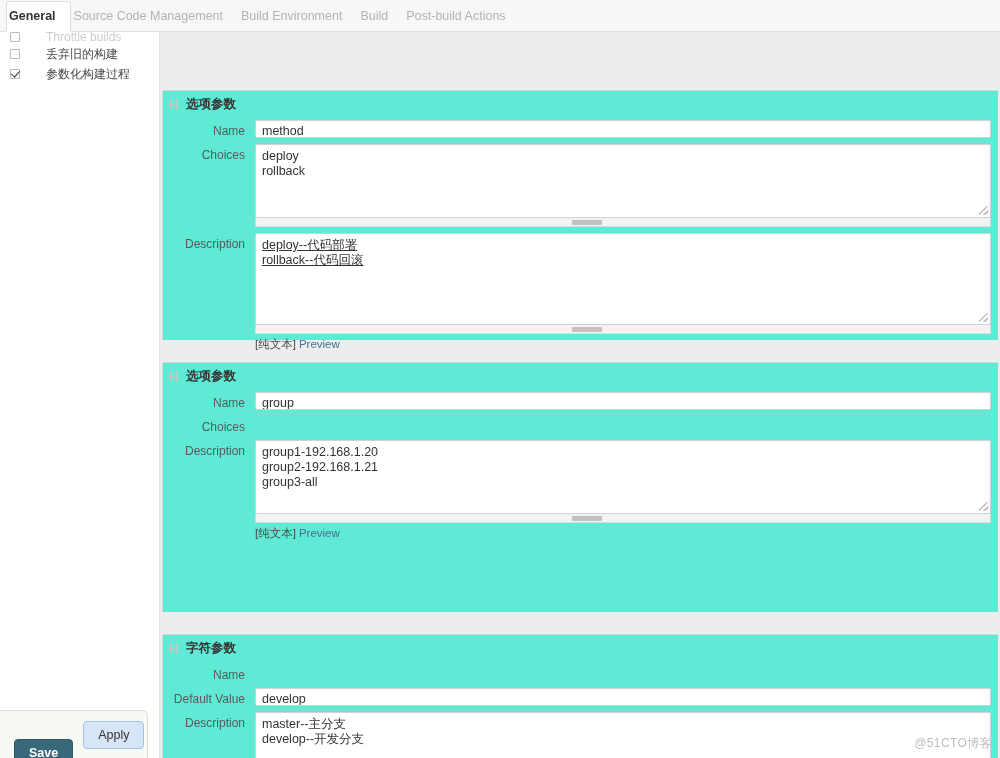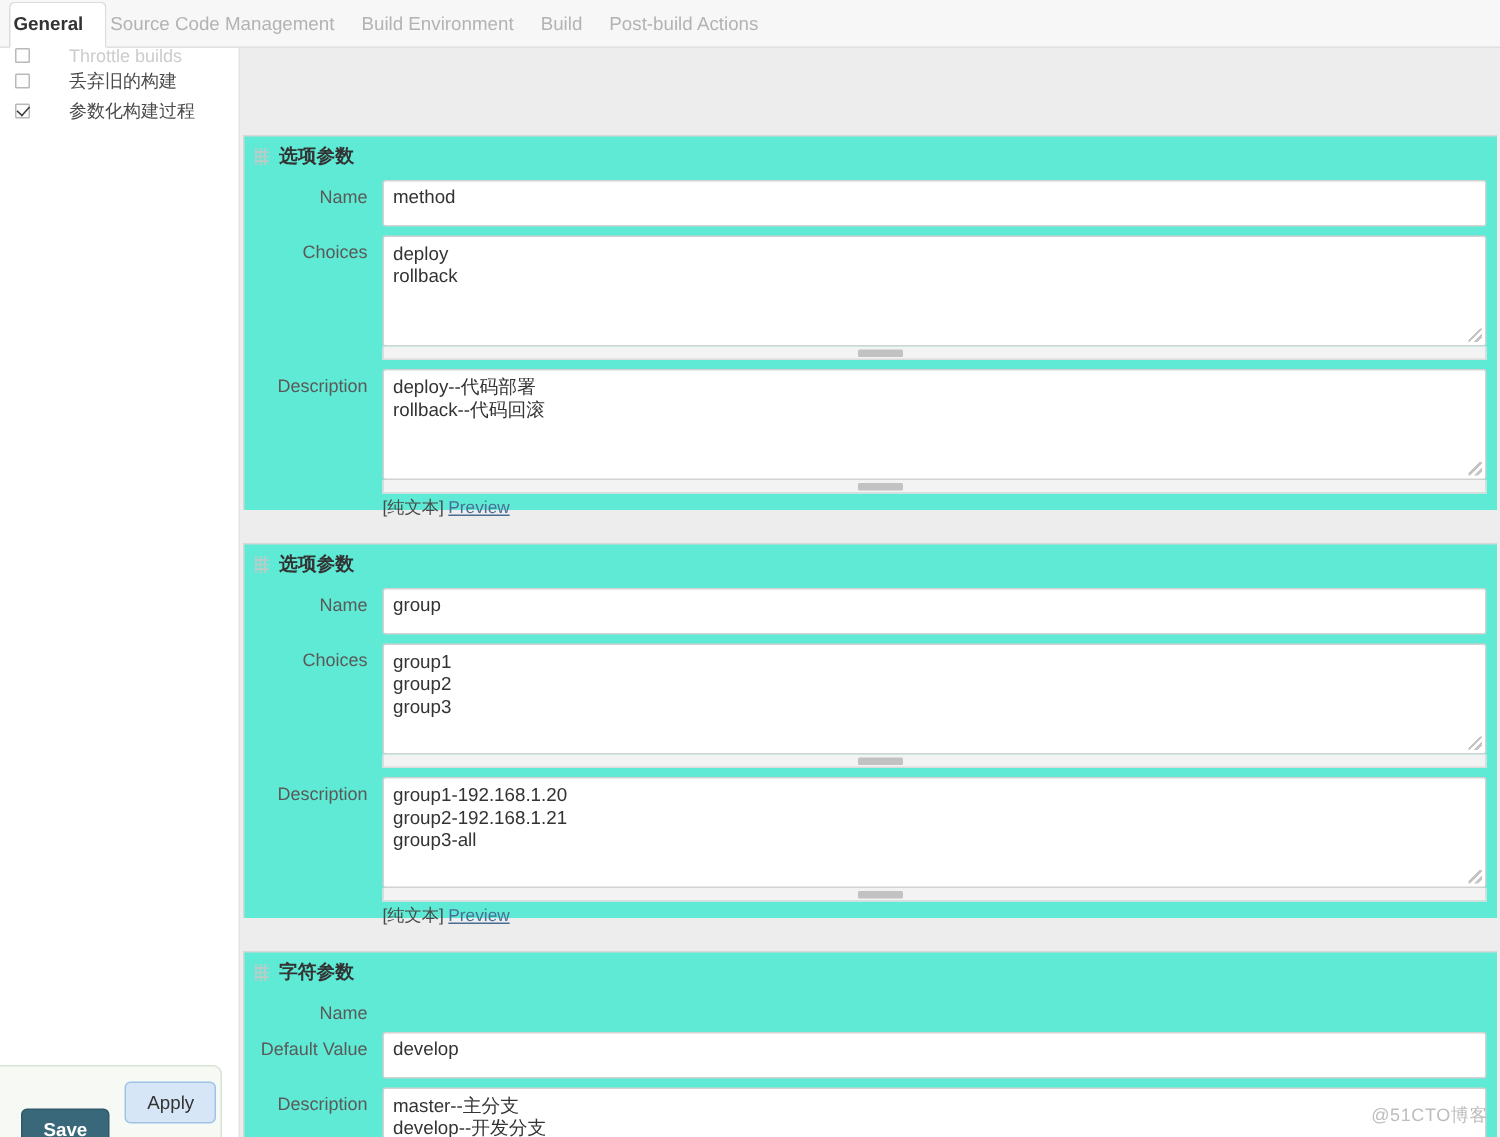--- a/index.html
+++ b/index.html
@@ -166,21 +166,21 @@
     padding-right: 10px;
     padding-top: 4px;
     font-size: 12px;
     color: #5a5a5a;
     line-height: 14px;
   }
   .fctrl { flex: 1; padding-right: 7px; position: relative; }
 
   .txtinput {
     width: 100%;
-    height: 31px;
+    height: 18px;
     background: #ffffff;
     border: 1px solid #d2d2d2;
     border-radius: 2px;
     font-size: 12.5px;
     color: #333;
     padding: 3px 6px;
     line-height: 15px;
     font-family: "Liberation Sans", "DejaVu Sans", sans-serif;
     white-space: pre;
     overflow: hidden;
@@ -228,21 +228,20 @@
 
   .previewline {
     padding-top: 3px;
     font-size: 11.5px;
     color: #5a5a5a;
     line-height: 14px;
   }
   .previewline .plain { color: #4a4a4a; }
   .previewline a {
     color: #4a6d96;
-    text-decoration: underline;
     cursor: pointer;
     margin-left: 3px;
   }
 
   
   .watermark {
     position: absolute;
     right: 8px; bottom: 6px;
     font-size: 12px;
     color: #bdbdbd;
@@ -305,21 +304,21 @@
 rollback<span class="rgrip"></span></div>
           <div class="hscroll">
             <div class="thumb"></div>
           </div>
         </div>
       </div>
 
       <div class="frow">
         <div class="flabel">Description</div>
         <div class="fctrl">
-          <div class="txtarea" style="height:74px;">deploy--代码部署
+          <div class="txtarea" style="height:92px;text-decoration:underline;">deploy--代码部署
 rollback--代码回滚<span class="rgrip"></span></div>
           <div class="hscroll">
             <div class="thumb"></div>
           </div>
           <div class="previewline">
             <span class="plain">[纯文本]</span><a>Preview</a>
           </div>
         </div>
       </div>
     </div>
@@ -332,28 +331,20 @@
 
       <div class="frow">
         <div class="flabel">Name</div>
         <div class="fctrl">
           <div class="txtinput">group</div>
         </div>
       </div>
 
       <div class="frow">
         <div class="flabel">Choices</div>
-        <div class="fctrl">
-          <div class="txtarea" style="height:74px;">group1
-group2
-group3<span class="rgrip"></span></div>
-          <div class="hscroll">
-            <div class="thumb"></div>
-          </div>
-        </div>
       </div>
 
       <div class="frow">
         <div class="flabel">Description</div>
         <div class="fctrl">
           <div class="txtarea" style="height:74px;">group1-192.168.1.20
 group2-192.168.1.21
 group3-all<span class="rgrip"></span></div>
           <div class="hscroll">
             <div class="thumb"></div>

